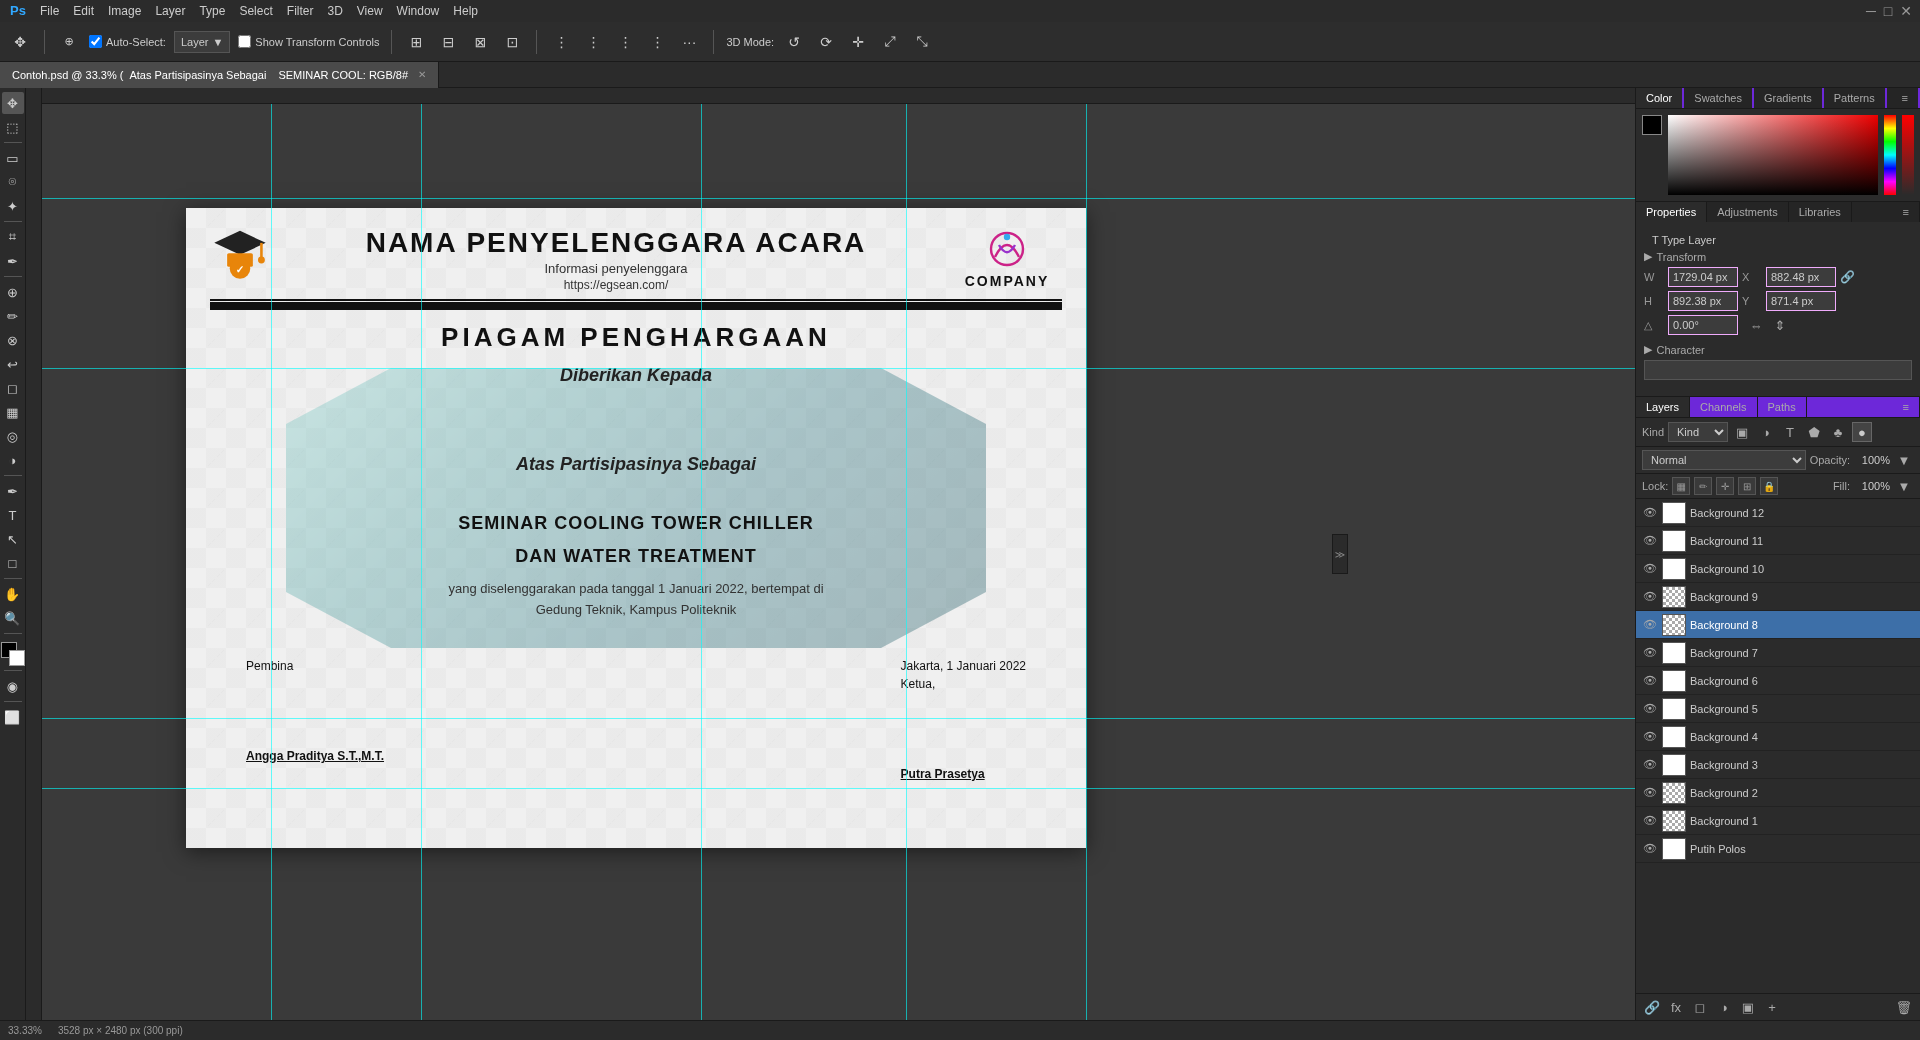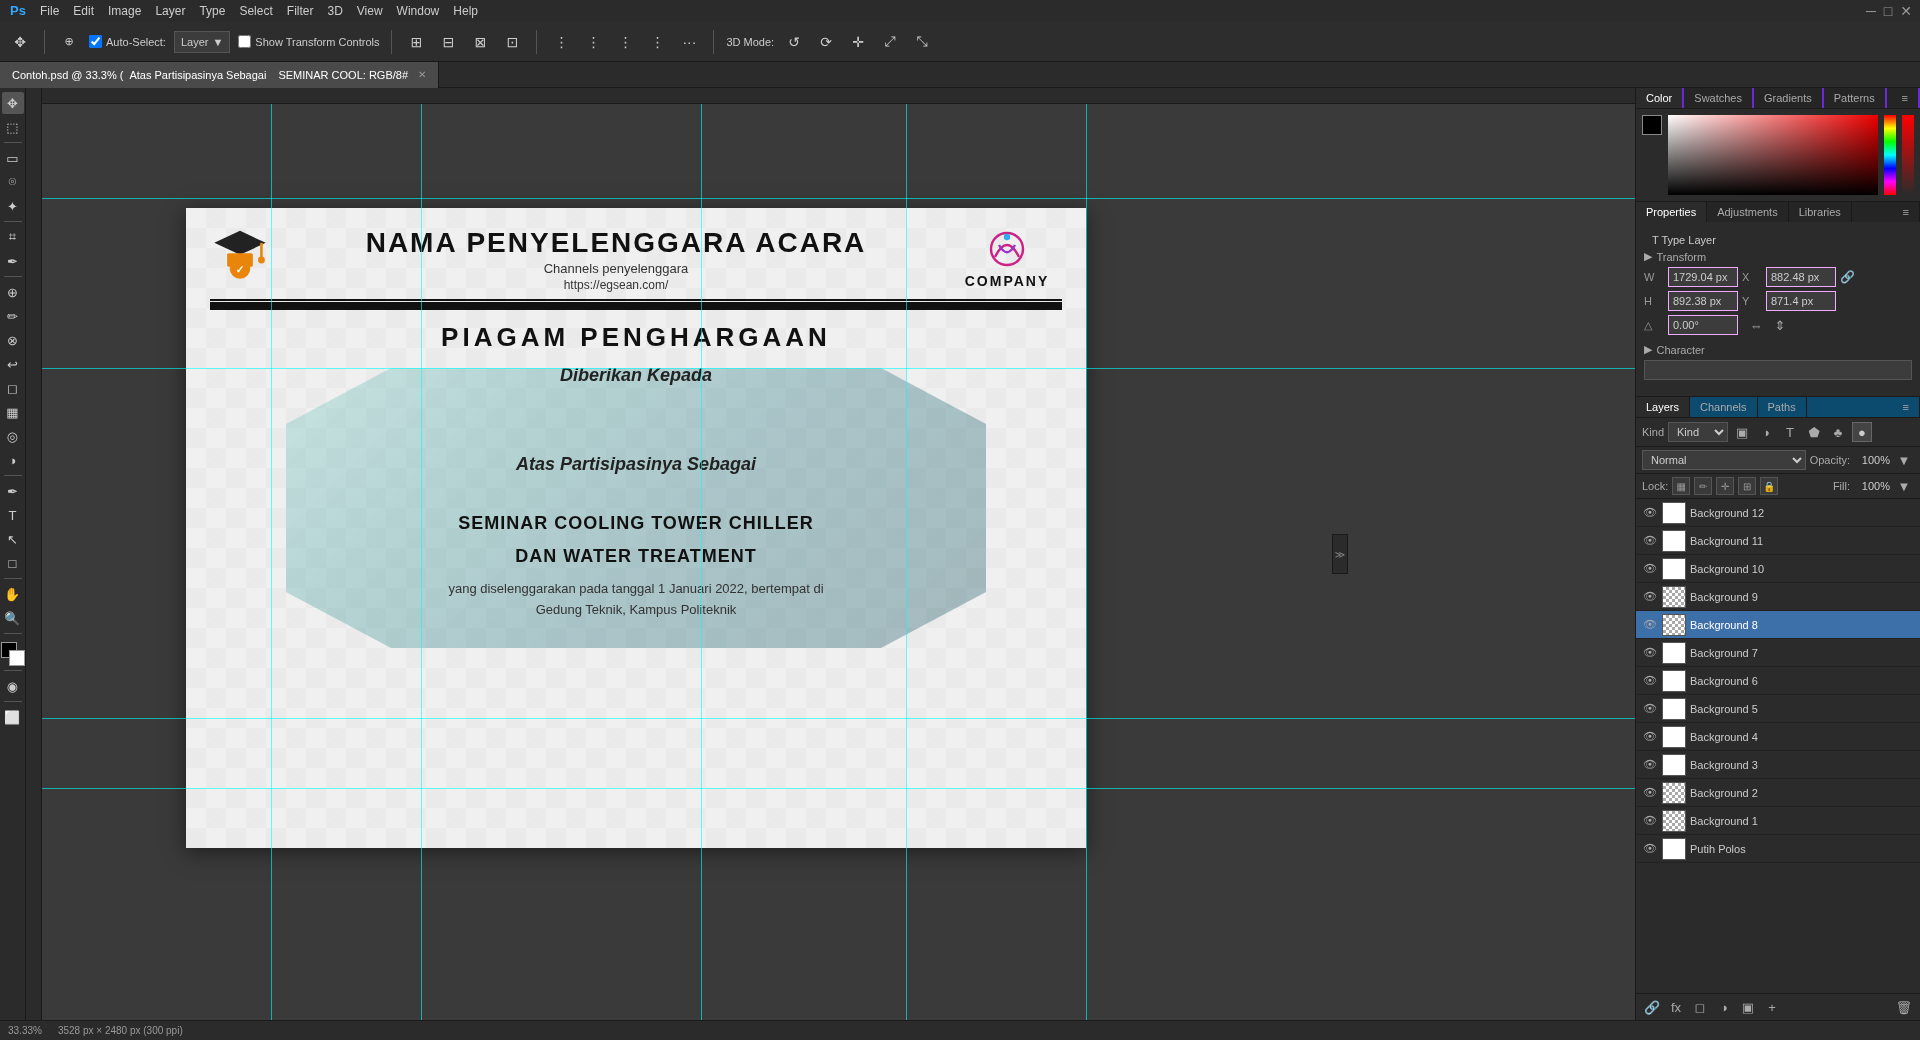--- a/index.html
+++ b/index.html
@@ -577,21 +577,21 @@
     
     #layers-panel {
       flex: 1;
       background: #2b2b2b;
       display: flex;
       flex-direction: column;
       overflow: hidden;
     }
     .layers-tabs {
       display: flex;
-      background: #0c4a6e;
+      background: #6d28d9;
       border-bottom: 1px solid #1a1a1a;
       flex-shrink: 0;
     }
     .layers-tab {
       padding: 4px 10px;
       font-size: 11px;
       color: #aaa;
       cursor: pointer;
       border-right: 1px solid #1a1a1a;
     }
@@ -978,21 +978,21 @@
               <line x1="60" y1="22" x2="60" y2="40" stroke="#e8850a" stroke-width="3"></line>
               <circle cx="60" cy="42" r="4" fill="#e8850a"></circle>
 
               <circle cx="35" cy="52" r="12" fill="#e8850a"></circle>
               <text x="35" y="57" text-anchor="middle" fill="#fff" font-size="12" font-weight="bold">✓</text>
             </svg>
           </div>
 
           <div class="cert-org-info">
             <div class="cert-org-name">NAMA PENYELENGGARA ACARA</div>
-            <div class="cert-org-sub">Channels penyelenggara</div>
+            <div class="cert-org-sub">Informasi penyelenggara</div>
             <div class="cert-org-url">https://egsean.com/</div>
           </div>
 
           <div class="cert-company-logo">
             <svg viewBox="0 0 110 55" class="company-logo-svg">
 
               <circle cx="55" cy="25" r="20" fill="none" stroke="#cc2288" stroke-width="3"></circle>
               <path d="M40 35 Q55 5 70 35" fill="none" stroke="#cc2288" stroke-width="3"></path>
               <path d="M45 20 Q55 38 65 20" fill="none" stroke="#9933cc" stroke-width="3"></path>
               <circle cx="55" cy="10" r="4" fill="#33aaee"></circle>
@@ -1010,20 +1010,33 @@
           <div class="cert-atas">Atas Partisipasinya Sebagai</div>
           <div style="height:20px;"></div>
           <div class="cert-event-title">SEMINAR COOLING TOWER CHILLER</div>
           <div class="cert-event-title">DAN WATER TREATMENT</div>
           <div class="cert-event-detail">
             <span>yang diselenggarakan pada tanggal 1 Januari 2022, bertempat di</span><br>
             <span>Gedung Teknik, Kampus Politeknik</span>
           </div>
         </div>
 
+        <div class="cert-signatures">
+          <div class="cert-sig-block">
+            <div class="cert-sig-role">Pembina</div>
+            <div style="height:36px;"></div>
+            <div class="cert-sig-name">Angga Praditya S.T.,M.T.</div>
+          </div>
+          <div class="cert-sig-block right">
+            <div class="cert-sig-location">Jakarta, 1 Januari 2022</div>
+            <div class="cert-sig-role">Ketua,</div>
+            <div style="height:36px;"></div>
+            <div class="cert-sig-name">Putra Prasetya</div>
+          </div>
+        </div>
       </div>
     </div>
 
     <div id="panel-collapse-btn">≫</div>
   </div>
 
   <div id="right-panel">
 
     <div id="color-panel">
       <div class="panel-tabs">

